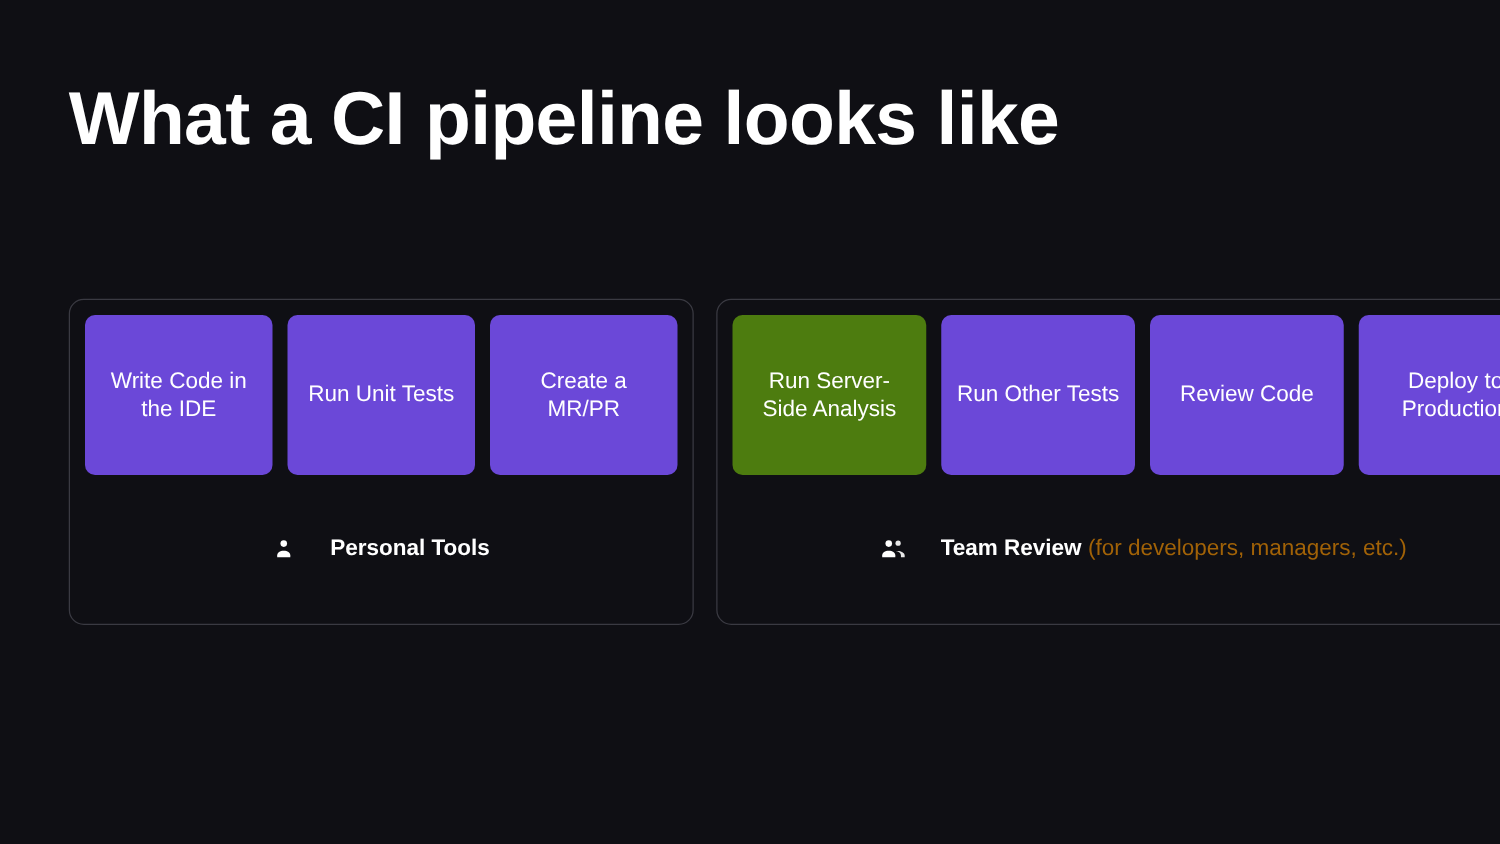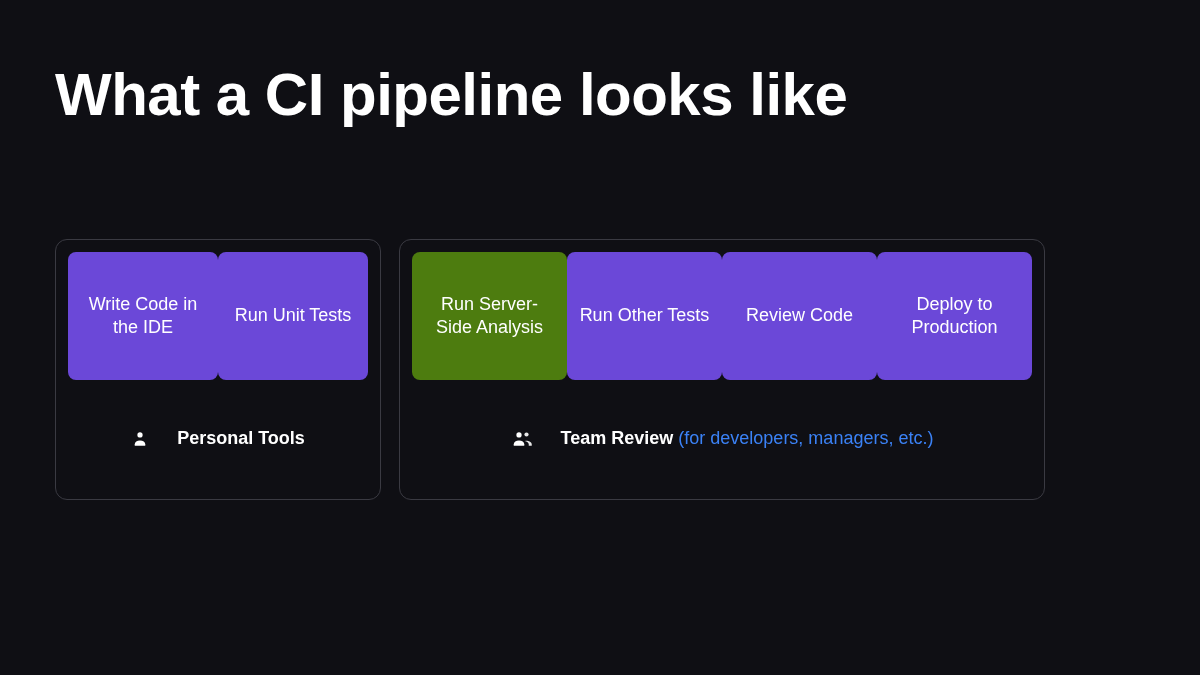--- a/index.html
+++ b/index.html
@@ -32,20 +32,21 @@
     .group {
       border: 1px solid #3a3a42;
       border-radius: 12px;
       padding: 12px;
       display: flex;
       flex-direction: column;
       align-items: center;
     }
     .group-steps {
       display: flex;
+      gap: 12px;
     }
     .step {
       width: 150px;
       height: 128px;
       background: #6b48d8;
       border-radius: 8px;
       display: flex;
       align-items: center;
       justify-content: center;
       text-align: center;
@@ -64,21 +65,21 @@
       display: flex;
       align-items: center;
       gap: 28px;
       font-size: 18px;
     }
     .group-label-strong {
       font-weight: 700;
     }
     .group-label-suffix {
       font-weight: 400;
-      color: #3b82f6;
+      color: #a16207;
     }
     .icon {
       display: inline-flex;
       align-items: center;
       justify-content: center;
     }
     .icon svg {
       display: block;
     }
     
@@ -91,20 +92,21 @@
 
 <div class="slide">
   <h1 class="title">What a CI pipeline looks like</h1>
 
   <div class="groups">
 
     <div class="group personal">
       <div class="group-steps">
         <div class="step">Write Code in the IDE</div>
         <div class="step">Run Unit Tests</div>
+        <div class="step">Create a MR/PR</div>
       </div>
       <div class="group-label">
         <span class="icon">
           <svg width="18" height="18" viewBox="0 0 24 24" fill="#ffffff">
             <circle cx="12" cy="6.5" r="3.5"></circle>
             <path d="M5 21v-2c0-3 3-5 7-5s7 2 7 5v2H5z"></path>
           </svg>
         </span>
         <span class="group-label-strong">Personal Tools</span>
       </div>

